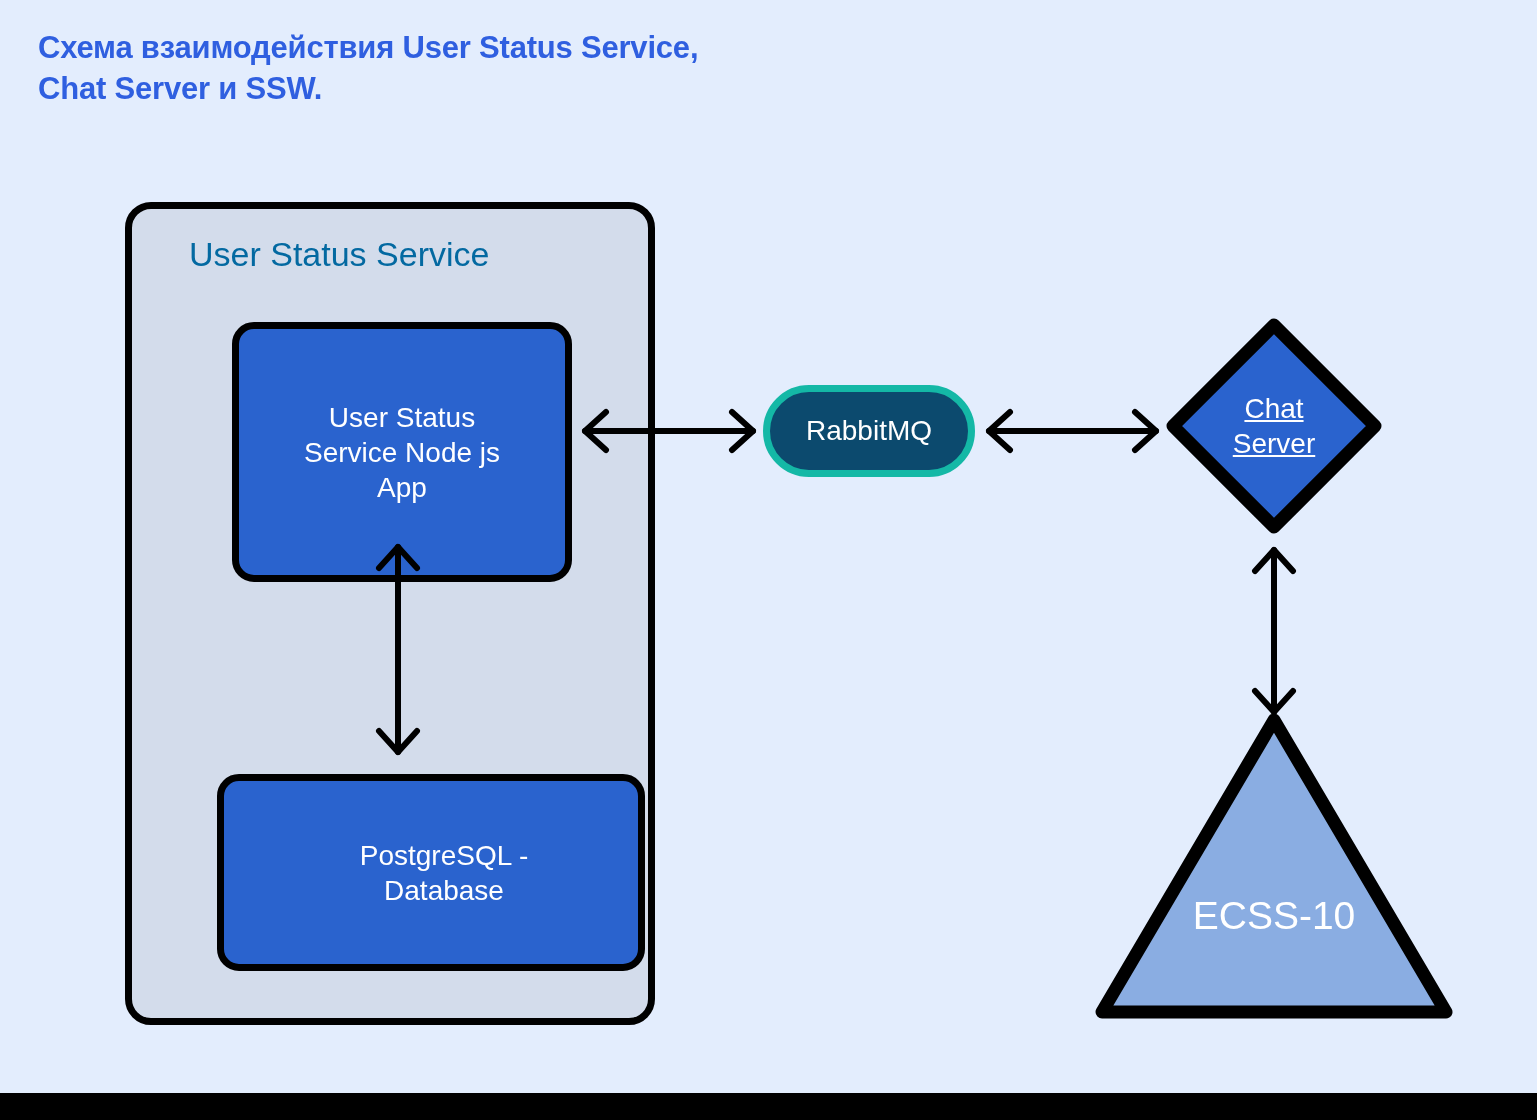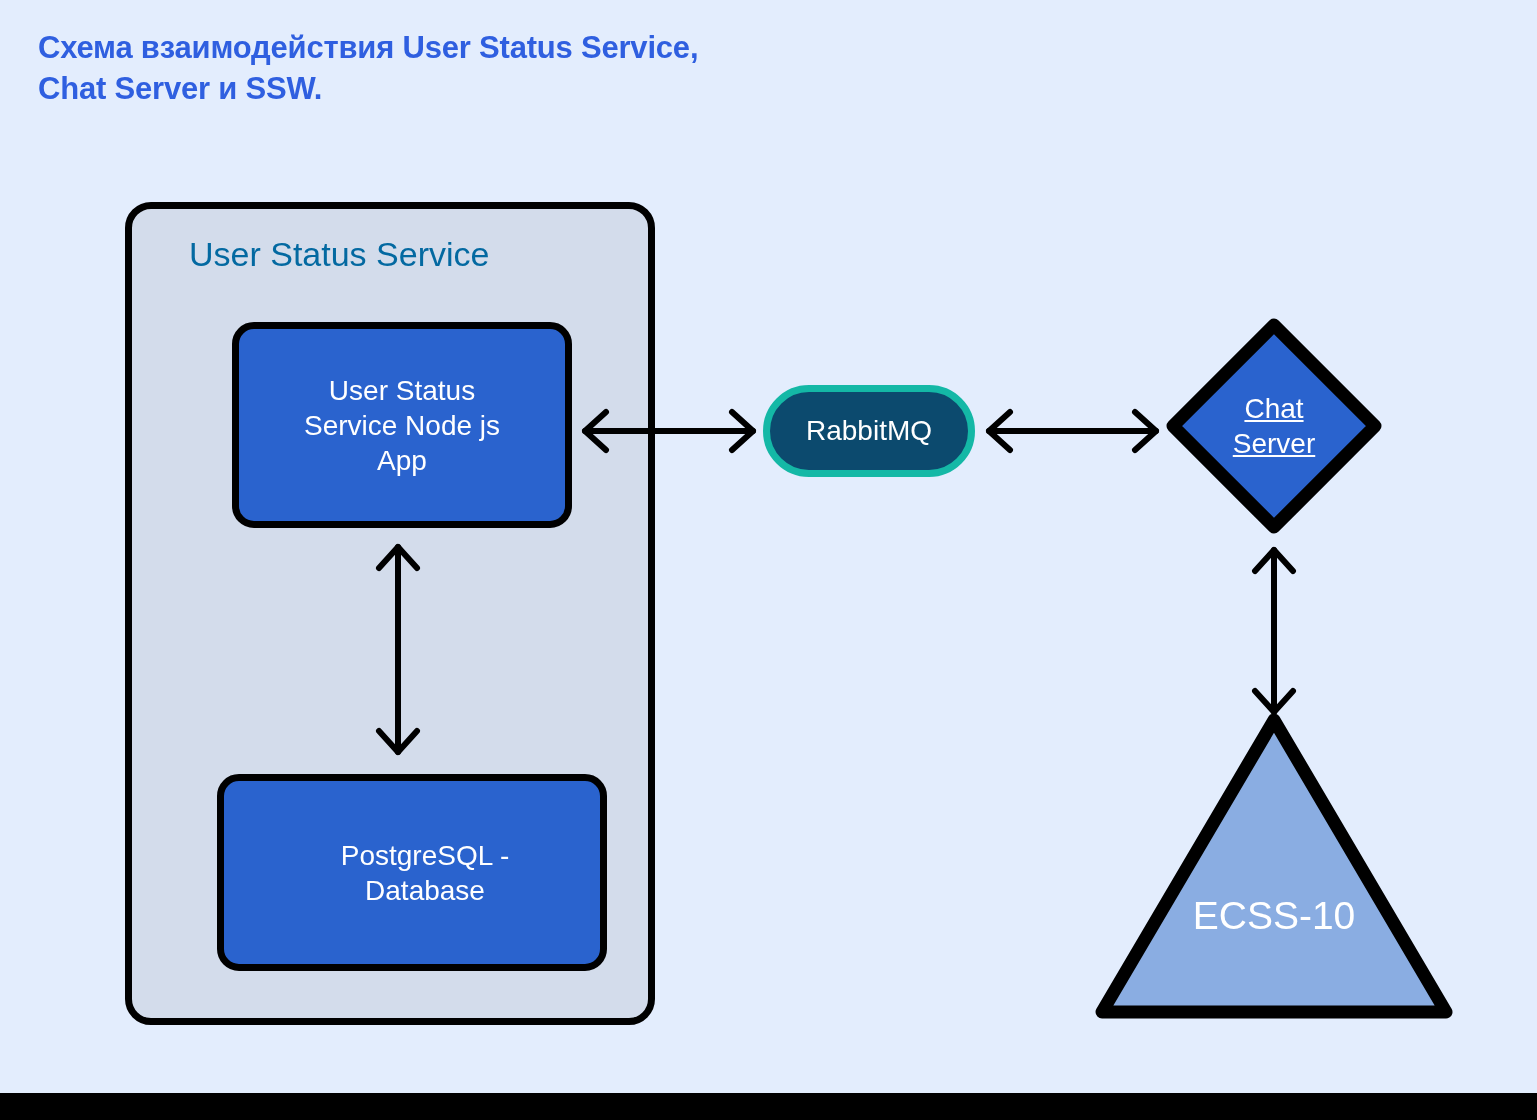--- a/index.html
+++ b/index.html
@@ -74,26 +74,26 @@
     color: #ffffff;
     font-size: 28px;
     line-height: 1.25;
     text-align: center;
     white-space: pre-line;
   }
   #node-usnode {
     left: 232px;
     top: 310px;
     width: 340px;
-    height: 206px;
+    height: 260px;
   }
   #node-postgres {
     left: 217px;
     top: 762px;
-    width: 390px;
+    width: 428px;
     height: 197px;
     padding-left: 26px;
   }
   .node-pill {
     position: absolute;
     left: 763px;
     top: 373px;
     width: 212px;
     height: 92px;
     background: #0c4a6e;

